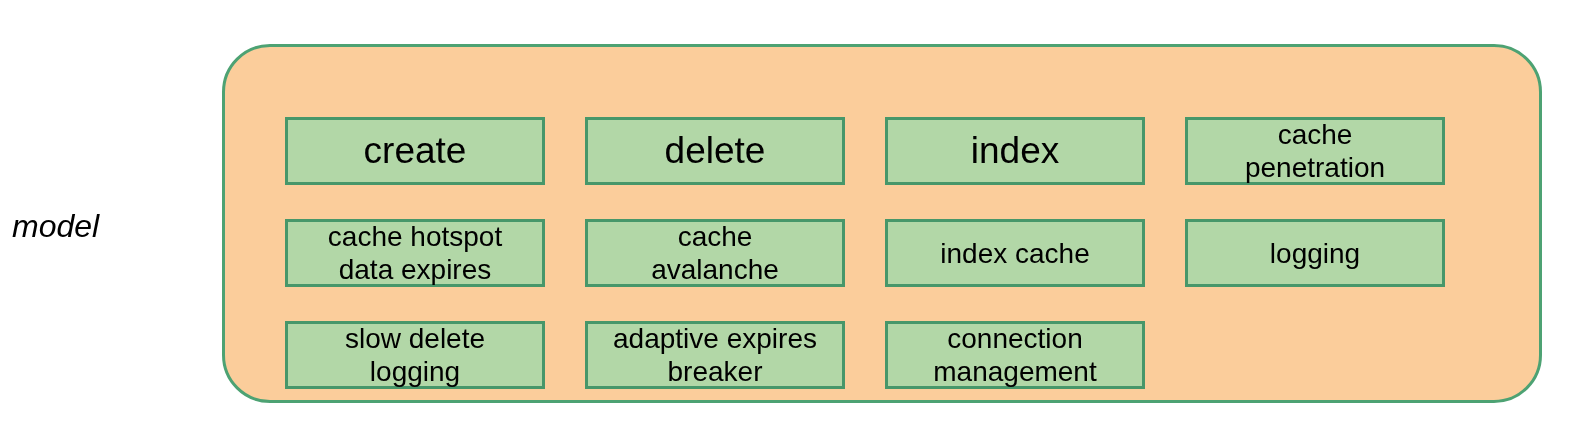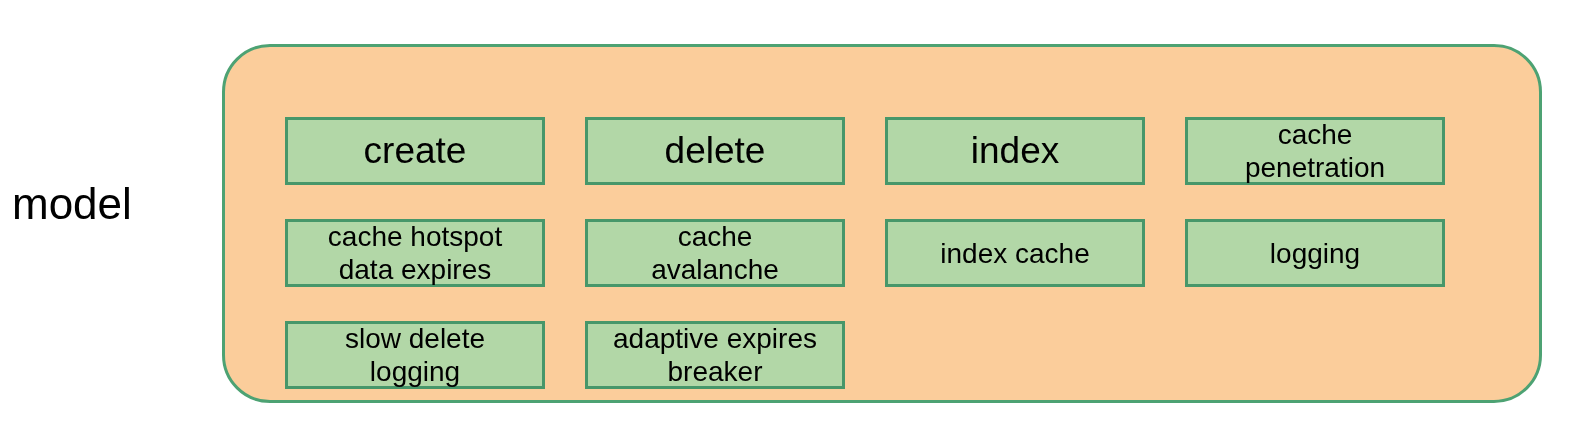--- a/index.html
+++ b/index.html
@@ -16,24 +16,25 @@
     height: 440px;
     background: #ffffff;
     position: relative;
     font-family: "Liberation Sans", sans-serif;
     color: var(--text);
     overflow: hidden;
   }
   .model-label {
     position: absolute;
     left: 12px;
-    top: 182px;
-    font-size: 44px;
+    top: 210px;
+    font-size: 32px;
     line-height: 1;
     color: var(--text);
+    font-style: italic;
   }
   .container {
     position: absolute;
     left: 222px;
     top: 44px;
     width: 1320px;
     height: 359px;
     background: var(--container-fill);
     border: 3px solid var(--container-border);
     border-radius: 48px;
@@ -80,15 +81,17 @@
 data expires</div>
     <div class="box item">cache
 avalanche</div>
     <div class="box item">index cache</div>
 
     <div class="box item">logging</div>
     <div class="box item">slow delete
 logging</div>
     <div class="box item">adaptive expires
 breaker</div>
+    <div class="box item">connection
+management</div>
 
   </div>
 </div>
 
 </body></html>

